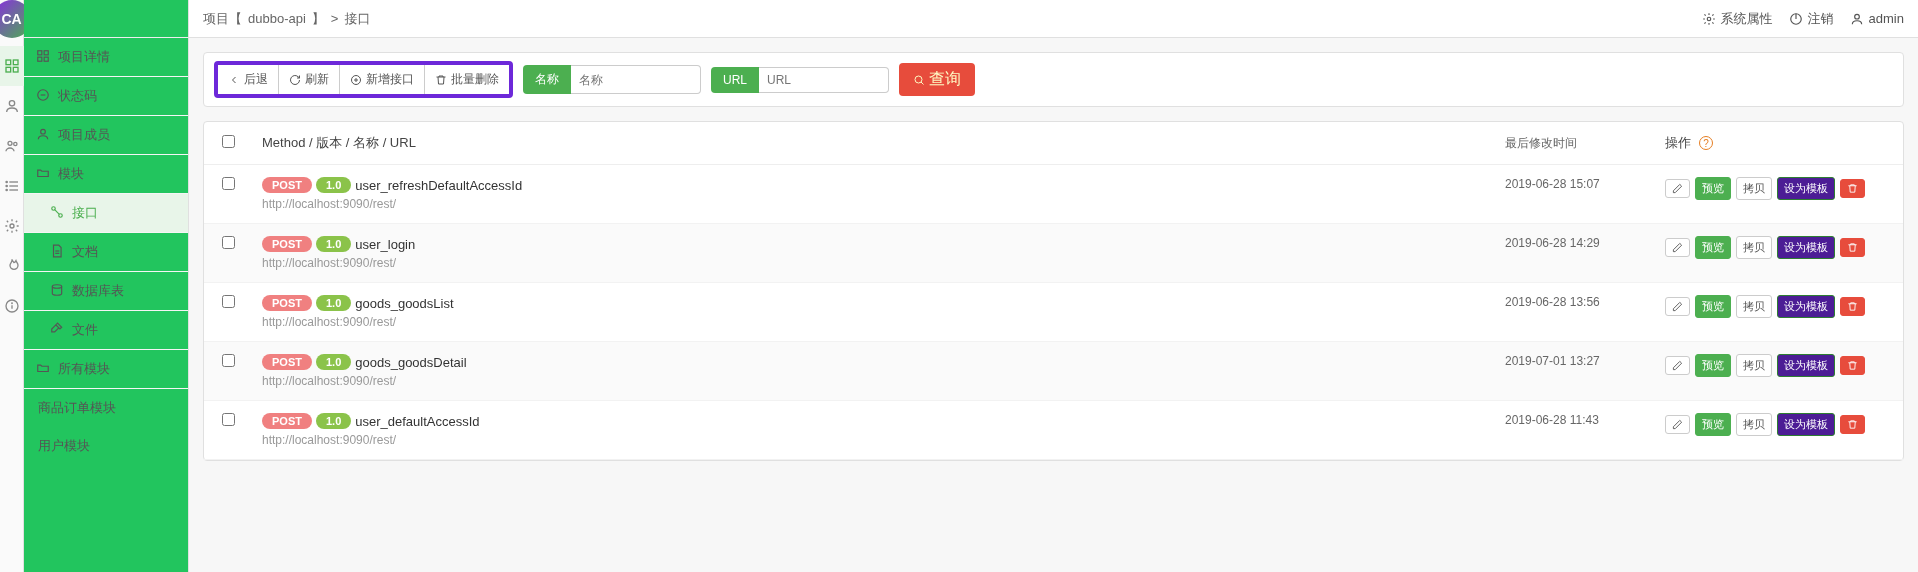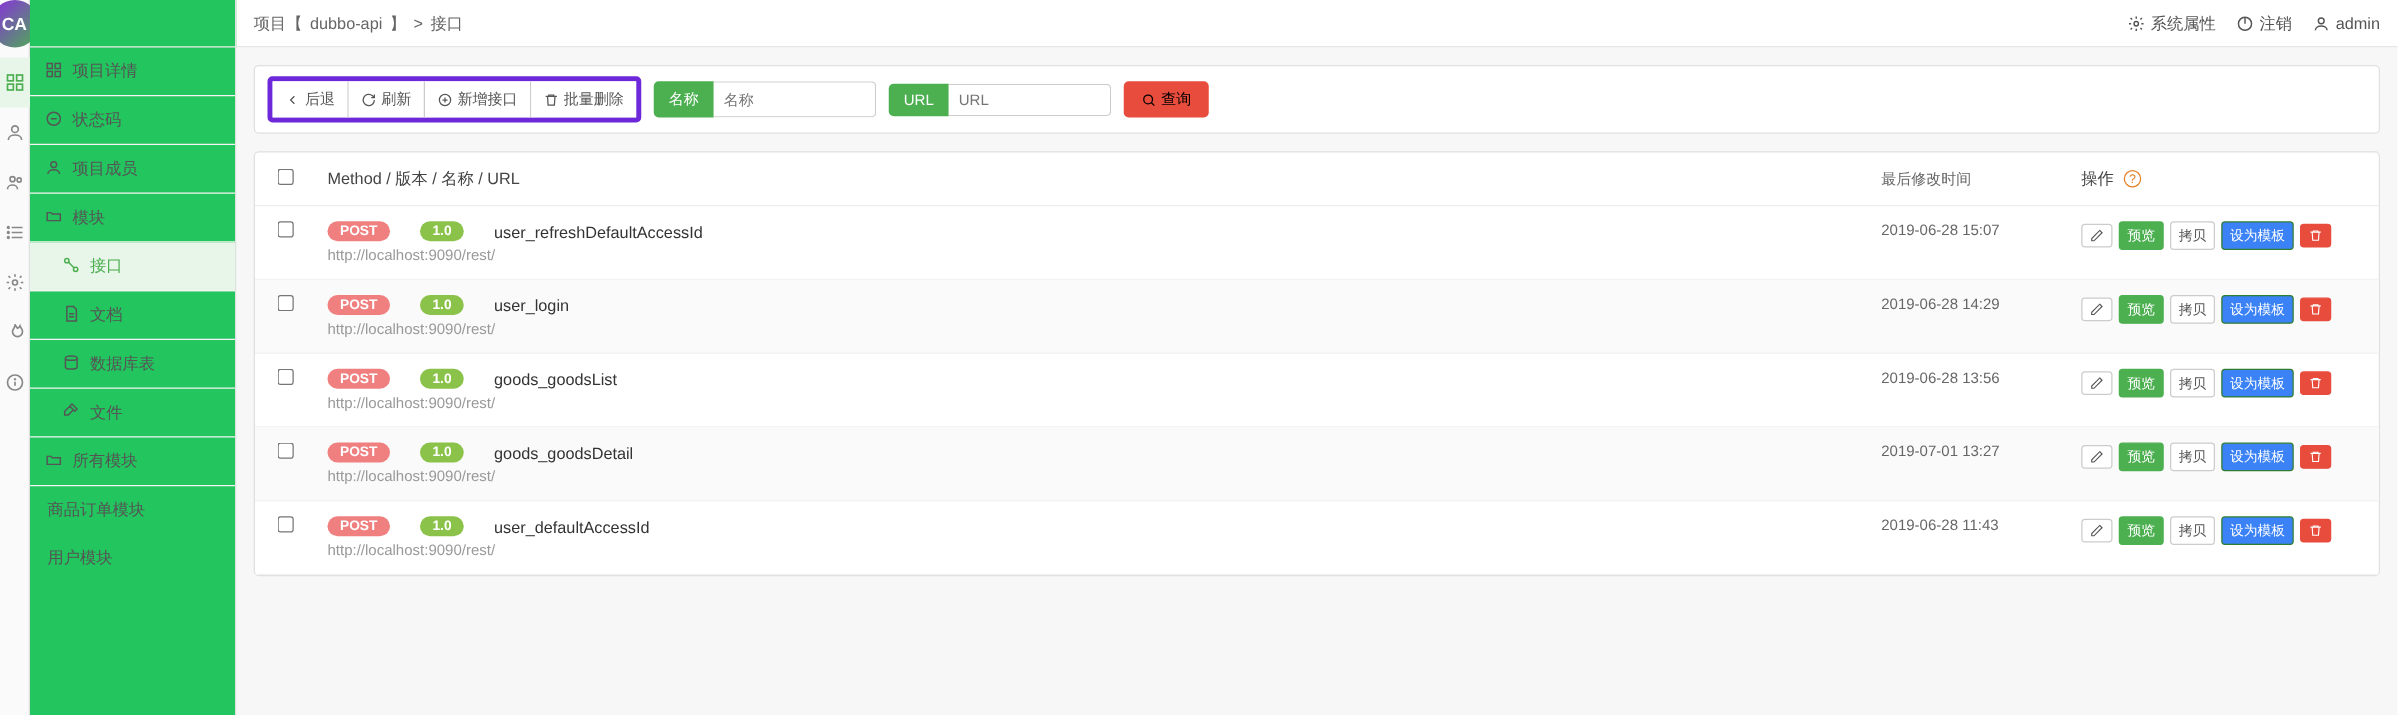--- a/index.html
+++ b/index.html
@@ -22,38 +22,38 @@
 .topbar .right { display:flex; align-items:center; gap:16px; }
 .topbar .right a { color:#555; display:flex; align-items:center; gap:5px; text-decoration:none; cursor:pointer; }
 .content { padding: 14px; background:#f7f7f7; flex:1; }
 .toolbar { display:flex; align-items:center; gap:10px; margin-bottom:14px; background:#fff; padding:8px 10px; border:1px solid #e0e0e0; border-radius:4px; }
 .btn-group { display:flex; border:4px solid #6d28d9; border-radius:4px; overflow:hidden; }
 .btn-group .tb-btn { border:none; background:#fff; padding:6px 10px; display:flex; align-items:center; gap:4px; color:#555; cursor:pointer; border-right:1px solid #ccc; font-size:12px; }
 .btn-group .tb-btn:last-child { border-right:none; }
 .input-group { display:flex; align-items:stretch; }
 .input-group .addon { background:#4caf50; color:#fff; padding:6px 12px; border-radius:4px 0 0 4px; font-size:12px; display:flex; align-items:center; }
 .input-group input { border:1px solid #ccc; border-left:none; padding:5px 8px; width:130px; border-radius:0 4px 4px 0; font-size:12px; outline:none; }
-.btn-primary { background:#e74c3c; color:#000000; border:none; padding:6px 14px; border-radius:4px; cursor:pointer; display:flex; align-items:center; gap:4px; font-size:12px; }
+.btn-primary { background:#e74c3c; color:#fef9c3; border:none; padding:6px 14px; border-radius:4px; cursor:pointer; display:flex; align-items:center; gap:4px; font-size:16px; }
 .table { background:#fff; border:1px solid #e0e0e0; border-radius:4px; }
 .thead { display:flex; align-items:center; padding:12px 18px; border-bottom:1px solid #eee; color:#444; font-size:13px; }
 .thead .chk, .row .chk { width:40px; }
 .thead .c-main, .row .c-main { flex:1; }
 .thead .c-time, .row .c-time { width:160px; color:#666; font-size:12px; }
 .thead .c-ops, .row .c-ops { width:220px; display:flex; align-items:center; gap:5px; }
 .row { display:flex; align-items:flex-start; padding:12px 18px; border-bottom:1px solid #f2f2f2; }
 .row:nth-child(even) { background:#fafafa; }
-.row .line1 { display:flex; align-items:center; gap:24px; margin-bottom:4px; }
+.row .line1 { display:flex; align-items:center; gap:4px; margin-bottom:4px; }
 .badge { border-radius:10px; padding:2px 10px; color:#fff; font-size:11px; font-weight:bold; }
 .badge.post { background:#f08080; }
 .badge.ver { background:#8bc34a; }
 .row .name { color:#333; font-size:13px; }
 .row .url { color:#999; font-size:12px; }
 .sm-btn { border:1px solid #ccc; background:#fff; border-radius:3px; padding:3px 6px; font-size:11px; cursor:pointer; color:#555; display:flex; align-items:center; }
 .sm-btn.green { background:#4caf50; border-color:#4caf50; color:#fff; }
-.sm-btn.dgreen { background:#3b82f6; border-color:#2e7d32; color:#fff; }
+.sm-btn.dgreen { background:#4c1d95; border-color:#2e7d32; color:#fff; }
 .sm-btn.red { background:#e74c3c; border-color:#e74c3c; color:#fff; }
 input[type=checkbox]{ width:13px; height:13px; }
 .help-ic { color:#e67e22; border:1px solid #e67e22; border-radius:50%; width:14px; height:14px; display:inline-flex; align-items:center; justify-content:center; font-size:10px; margin-left:3px;}
 </style>
 </head>
 <body>
 
 <div class="app">
   <div class="iconbar">
     <div class="logo">CA</div>

